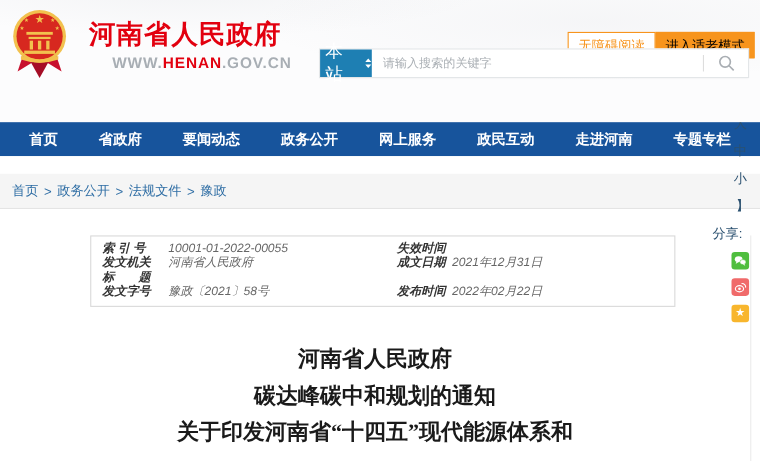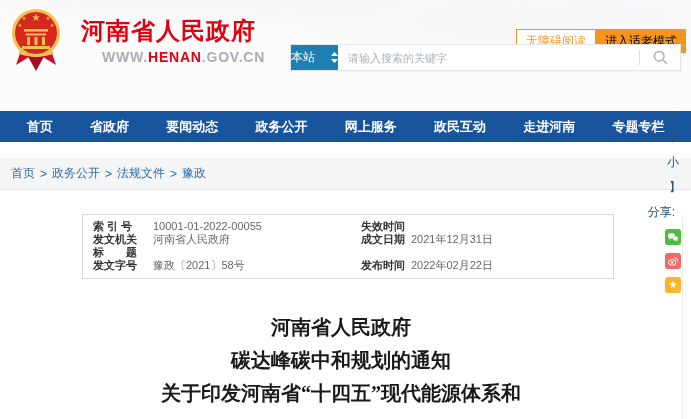--- a/index.html
+++ b/index.html
@@ -19,21 +19,21 @@
     color:#A8AeB4; font-weight:bold; }
   .site-url .hl { color:#E2000F; }
   .top-btns { position:absolute; right:5px; top:29px; display:flex; }
   .btn-access { border:1px solid #F7941D; color:#F7941D; background:#fff; font-size:12px;
     padding:4px 9px; line-height:14px; cursor:pointer; }
   .btn-elder { border:1px solid #F7941D; color:#000000; background:#F7941D; font-size:12px;
     padding:4px 8px; line-height:14px; cursor:pointer; }
   .search-bar { position:absolute; left:290px; top:44px; width:391px; height:27px;
     background:#fff; border:1px solid #e3e6e8; display:flex; align-items:stretch;
     box-shadow:0 1px 2px rgba(0,0,0,.04); }
-  .scope-btn { width:47px; background:#1E7FB3; color:#fff; font-size:12px; border:none;
+  .scope-btn { width:47px; background:#1E7FB3; color:#fff; font-size:16px; border:none;
     display:flex; align-items:center; gap:16px; cursor:pointer; flex:none; }
   .search-input { flex:1; border:none; outline:none; font-size:11px; padding:0 10px; color:#333;
     background:transparent; }
   .search-input::placeholder { color:#ABB0B5; }
   .search-divider { width:1px; height:15px; background:#ddd; align-self:center; }
   .search-btn { width:40px; background:none; border:none; display:flex; align-items:center;
     justify-content:center; cursor:pointer; }
 
   
   .nav { width:691px; height:31px; background:#17549C; display:flex; align-items:center;
@@ -54,21 +54,21 @@
   .share-ic { width:16px; height:16px; border-radius:3px; margin-left:4px; display:inline-flex;
     align-items:center; justify-content:center; cursor:pointer; }
   .ic-wechat { background:#4FBE3E; }
   .ic-weibo  { background:#F06A6A; }
   .ic-star   { background:#F8B62D; color:#fff; font-size:10px; line-height:1; }
 
   
   .content { width:683px; height:229px; background:#fff; border-right:1px solid #ECECEC; }
   .meta-box { margin:24px 0 0 82px; width:532px; border:1px solid #D9D9D9; padding:5px 10px 6px 10px;
     font-size:11px; line-height:13px; }
-  .mrow { display:flex; white-space:nowrap; }
+  .mrow { display:flex; white-space:nowrap;font-style:italic; }
   .ml  { width:50px; margin-right:10px; font-weight:bold; color:#333; flex:none; }
   .mv1 { width:208px; color:#666; flex:none; overflow:hidden; }
   .ml2 { width:50px; font-weight:bold; color:#333; flex:none; }
   .mv2 { flex:1; color:#666; overflow:hidden; }
   .mv-full { flex:1; color:#666; overflow:hidden; }
 
   .doc-title { margin-top:32px; text-align:center;
     font-family:"Liberation Serif","DejaVu Serif",serif;
     font-size:20px; font-weight:bold; color:#1a1a1a; line-height:33px; }
 </style>

